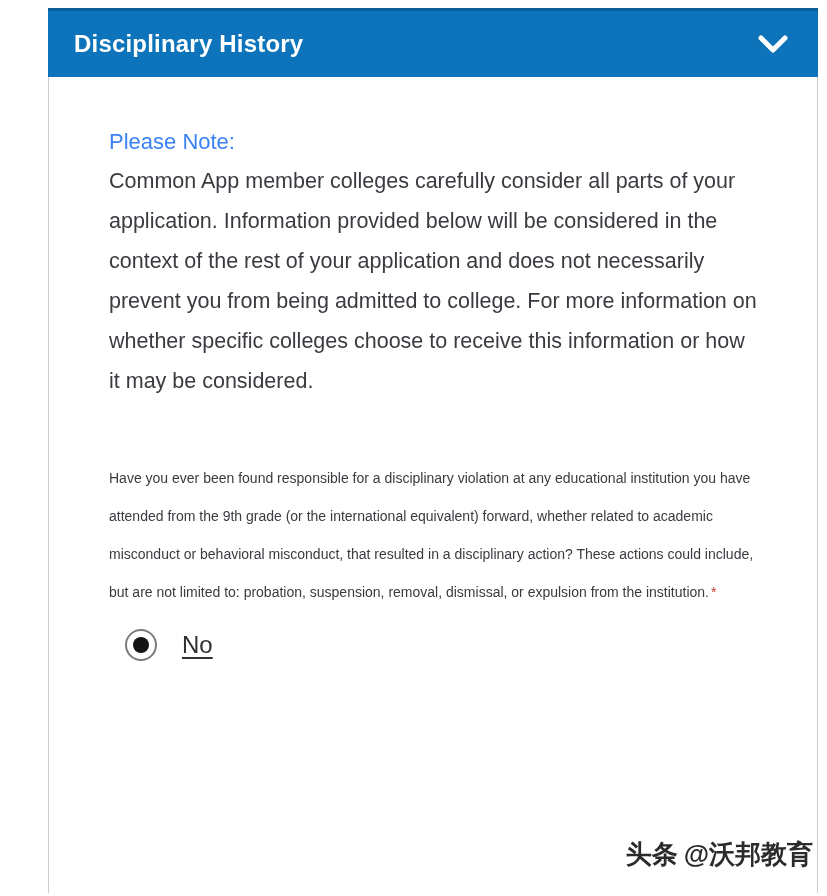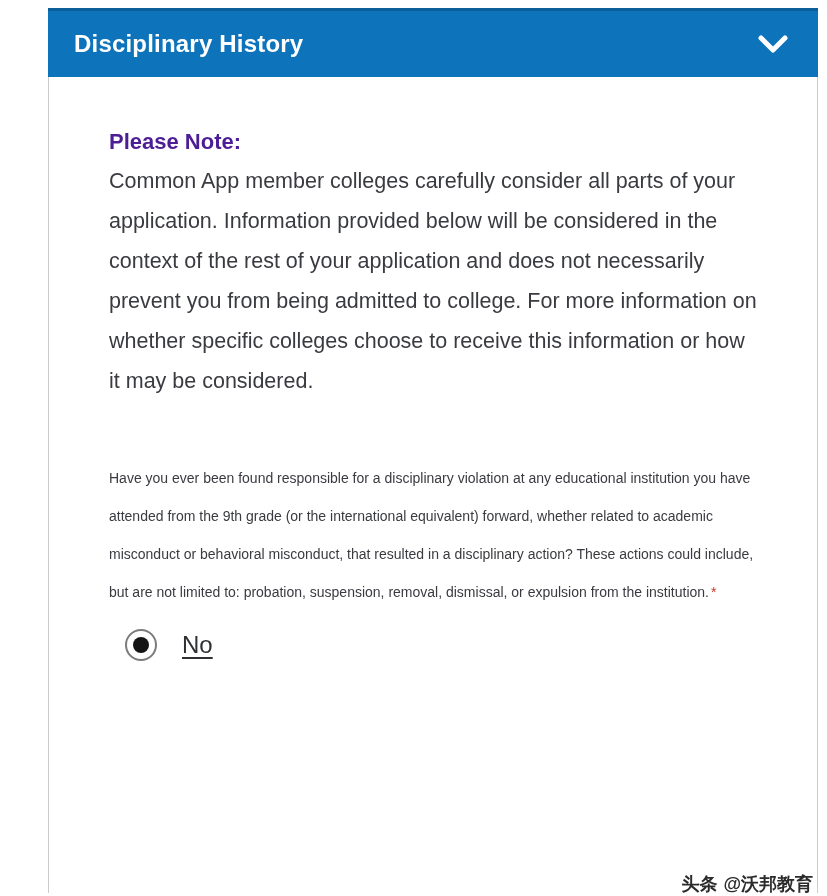--- a/index.html
+++ b/index.html
@@ -52,22 +52,22 @@
     background: #ffffff;
     border-left: 1px solid #cccccc;
     border-right: 1px solid #cccccc;
     min-height: 816px;
     padding: 46px 56px 30px 60px;
   }
 
   .note-heading {
     margin: 0;
     font-size: 22px;
-    font-weight: bold;
-    color: #4c1d95;
+    font-weight: normal;
+    color: #3b82f6;
     line-height: 38px;
   }
 
   .note-body {
     margin: 0;
     font-size: 21.5px;
     color: #3a3b40;
     line-height: 40px;
     max-width: 700px;
   }
@@ -120,22 +120,22 @@
   }
 
   .radio-label.underlined {
     text-decoration: underline;
     text-underline-offset: 4px;
   }
 
   .watermark {
     position: absolute;
     right: 14px;
-    bottom: 0;
-    font-size: 18px;
+    bottom: 24px;
+    font-size: 26px;
     color: #3c3c3c;
     white-space: nowrap;
   }
 
   .watermark .brand { font-weight: bold; color: #2b2b2b; }
   .watermark .handle { font-weight: bold; color: #2b2b2b; margin-left: 6px; }
 </style>
 </head>
 <body>
 

